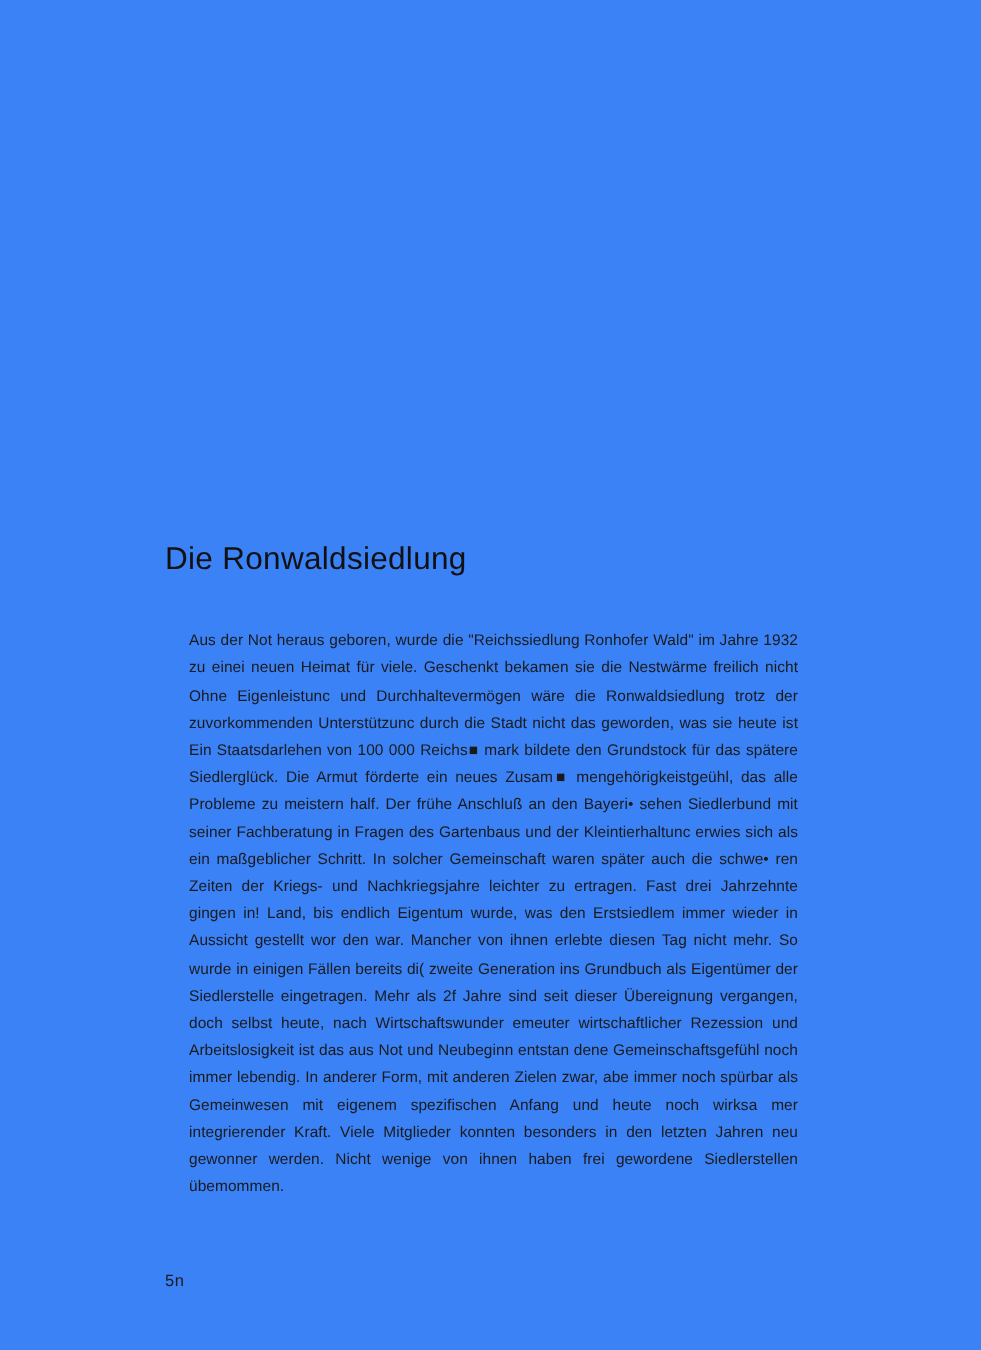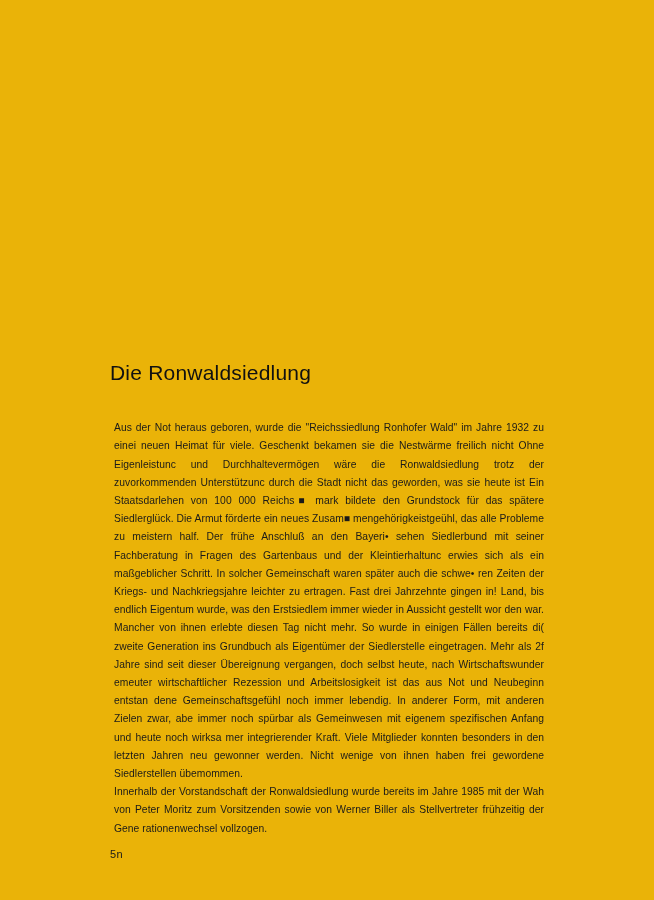--- a/index.html
+++ b/index.html
@@ -11,21 +11,21 @@
     height: 900px;
     background: #ffffff;
     font-family: "Liberation Sans", sans-serif;
     color: #000000;
     overflow: hidden;
   }
   .page {
     position: relative;
     width: 654px;
     height: 900px;
-    background: #eab308;
+    background: #3b82f6;
     box-sizing: border-box;
   }
   .content {
     position: absolute;
     left: 110px;
     top: 360px;
     width: 438px;
   }
   .doc-title {
     font-size: 21px;
@@ -33,21 +33,21 @@
     letter-spacing: 0.2px;
     color: #111;
     margin: 0 0 34px 0;
     line-height: 1.2;
   }
   .body-text {
     font-size: 10.3px;
     line-height: 18.2px;
     text-align: justify;
     color: #1a1a1a;
-    margin: 4px;
+    margin: 16px;
     letter-spacing: 0.05px;
   }
   .body-text p {
     margin: 0;
     text-align: justify;
   }
   .body-text p.last-para {
     text-align: justify;
   }
   .page-number {
@@ -63,20 +63,19 @@
 <body>
 
 <div class="page">
 
   <div class="content">
 
     <h1 class="doc-title">Die Ronwaldsiedlung</h1>
 
     <div class="body-text">
       <p>Aus der Not heraus geboren, wurde die "Reichssiedlung Ronhofer Wald" im Jahre 1932 zu einei neuen Heimat für viele. Geschenkt bekamen sie die Nestwärme freilich nicht Ohne Eigenleistunc und Durchhaltevermögen wäre die Ronwaldsiedlung trotz der zuvorkommenden Unterstützunc durch die Stadt nicht das geworden, was sie heute ist Ein Staatsdarlehen von 100 000 Reichs■ mark bildete den Grundstock für das spätere Siedlerglück. Die Armut förderte ein neues Zusam■ mengehörigkeistgeühl, das alle Probleme zu meistern half. Der frühe Anschluß an den Bayeri• sehen Siedlerbund mit seiner Fachberatung in Fragen des Gartenbaus und der Kleintierhaltunc erwies sich als ein maßgeblicher Schritt. In solcher Gemeinschaft waren später auch die schwe• ren Zeiten der Kriegs- und Nachkriegsjahre leichter zu ertragen. Fast drei Jahrzehnte gingen in! Land, bis endlich Eigentum wurde, was den Erstsiedlem immer wieder in Aussicht gestellt wor den war. Mancher von ihnen erlebte diesen Tag nicht mehr. So wurde in einigen Fällen bereits di( zweite Generation ins Grundbuch als Eigentümer der Siedlerstelle eingetragen. Mehr als 2f Jahre sind seit dieser Übereignung vergangen, doch selbst heute, nach Wirtschaftswunder emeuter wirtschaftlicher Rezession und Arbeitslosigkeit ist das aus Not und Neubeginn entstan dene Gemeinschaftsgefühl noch immer lebendig. In anderer Form, mit anderen Zielen zwar, abe immer noch spürbar als Gemeinwesen mit eigenem spezifischen Anfang und heute noch wirksa mer integrierender Kraft. Viele Mitglieder konnten besonders in den letzten Jahren neu gewonner werden. Nicht wenige von ihnen haben frei gewordene Siedlerstellen übemommen.</p>
-      <p class="last-para">Innerhalb der Vorstandschaft der Ronwaldsiedlung wurde bereits im Jahre 1985 mit der Wah von Peter Moritz zum Vorsitzenden sowie von Werner Biller als Stellvertreter frühzeitig der Gene rationenwechsel vollzogen.</p>
     </div>
 
   </div>
 
   <div class="page-number">5n</div>
 
 </div>
 
 </body></html>

